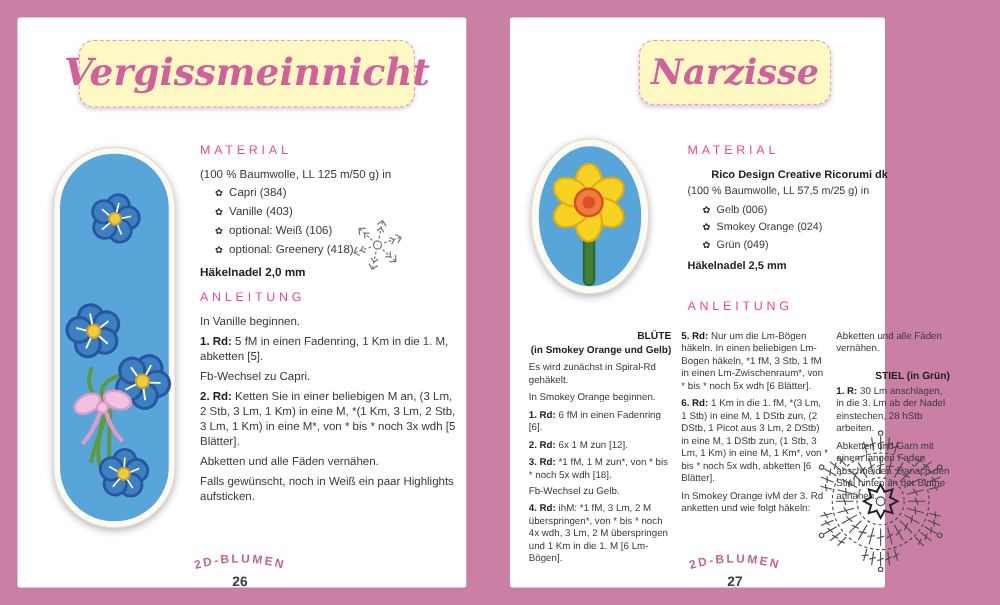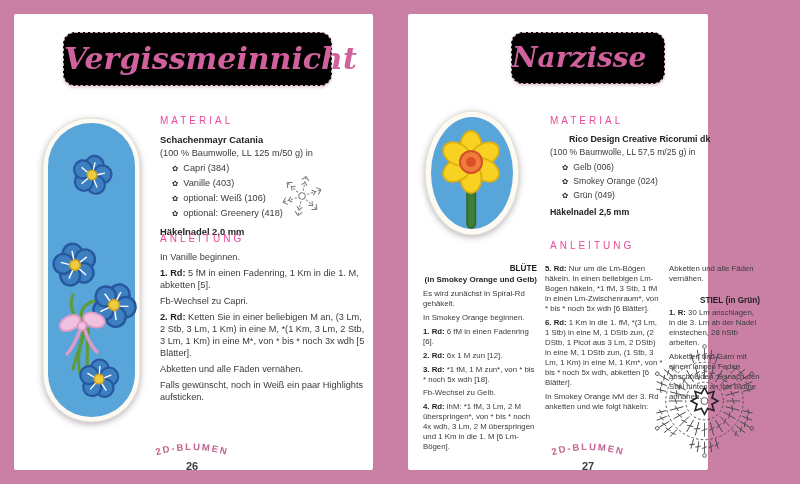--- a/index.html
+++ b/index.html
@@ -2,22 +2,22 @@
 <html><head>
 <meta charset="utf-8">
 <style>
   html,body{margin:0;padding:0;background:#ca7fa5;}
   #stage{position:relative;width:800px;height:484px;background:#ca7fa5;overflow:hidden;
          font-family:"Liberation Sans",sans-serif;color:#3a3a3a;}
   .page{position:absolute;top:14px;height:456px;background:#ffffff;border-radius:2px;}
   #left-page{left:14px;width:359px;}
   #right-page{left:408px;width:300px;}
 
-  .badge{position:absolute;background:#000000;border:1.6px dashed #d9a6c3;border-radius:12px;
-         display:flex;align-items:center;
+  .badge{position:absolute;background:#fef9c3;border:1.6px dashed #d9a6c3;border-radius:12px;
+         display:flex;align-items:center;justify-content:center;
          box-shadow:0 2px 3px rgba(140,80,110,.25);}
   .script{font-family:"DejaVu Serif",serif;font-style:italic;font-weight:700;color:#d0619d;
           white-space:nowrap;line-height:1;}
 
   .h-pink{color:#ec4899;font-size:10px;letter-spacing:3px;font-weight:400;margin:0 0 7px 0;}
 
   .mat{position:absolute;}
   .yarn{font-weight:700;color:#222;margin:2px 0;}
   .detail{margin:1px 0 3px 0;}
   .clist-row{display:flex;align-items:baseline;gap:5px;margin:3px 0 3px 12px;}
@@ -85,21 +85,20 @@
           <ellipse cx="52" cy="203" rx="11" ry="7" transform="rotate(18 52 203)"></ellipse>
           <path d="M38,213 C34,224 30,232 24,238" fill="none" stroke-width="3.5"></path>
           <path d="M43,213 C46,224 50,230 56,236" fill="none" stroke-width="3.5"></path>
           <circle cx="40" cy="209" r="4.2"></circle>
         </g>
       </svg>
     </div>
 
     <div class="mat body-l" style="left:146px;top:100px;width:206px;">
       <div class="h-pink">MATERIAL</div>
-      <div class="yarn" style="font-size:9.4px;">Schachenmayr Catania</div>
       <div class="detail">(100 % Baumwolle, LL 125 m/50 g) in</div>
       <div>
         <div class="clist-row">
           <span class="bullet">✿</span>
           <span>Capri (384)</span>
           </div>
         <div class="clist-row">
           <span class="bullet">✿</span>
           <span>Vanille (403)</span>
           </div>

